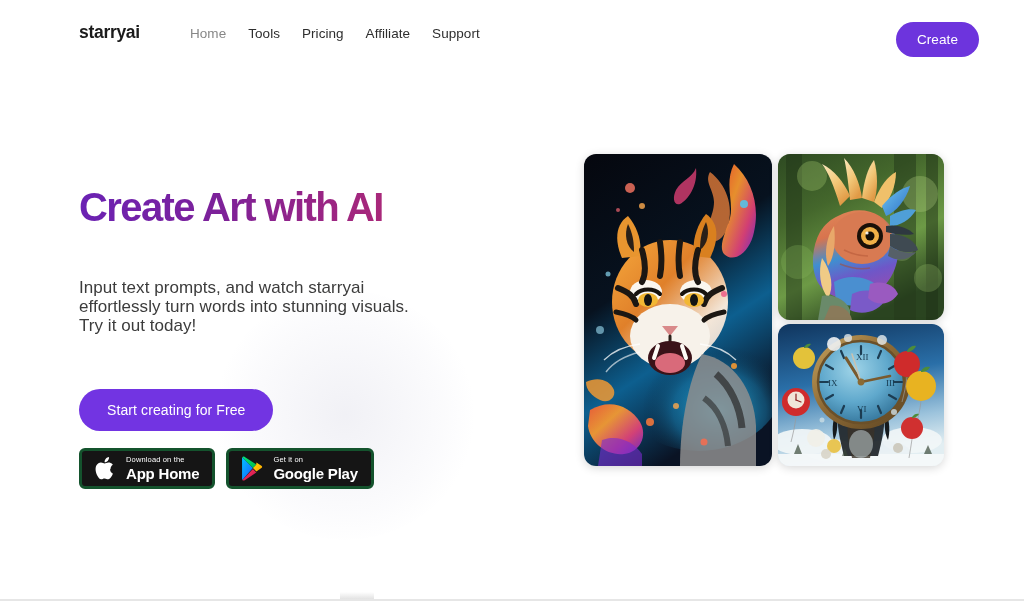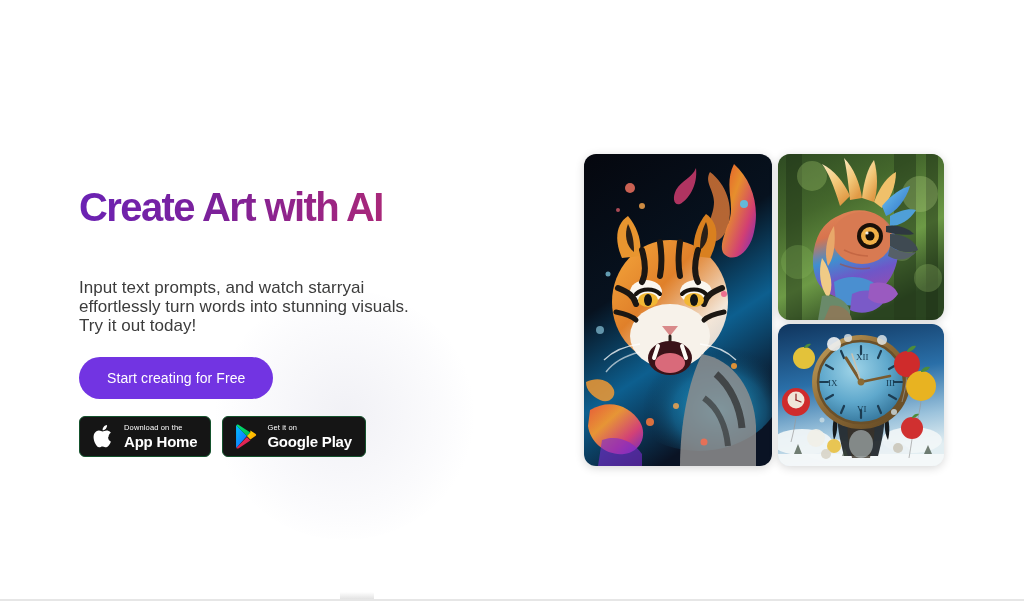--- a/index.html
+++ b/index.html
@@ -119,21 +119,21 @@
   .subhead {
     margin-top: 42px;
     font-size: 17px;
     line-height: 19px;
     color: #3c3c3c;
     letter-spacing: 0.05px;
     max-width: 330px;
   }
 
   .cta-btn {
-    margin-top: 22px;
+    margin-top: 54px;
     height: 42px;
     padding: 0 28px;
     border: none;
     border-radius: 21px;
     background: #7234e2;
     color: #ffffff;
     font-family: "Liberation Sans", sans-serif;
     font-size: 14px;
     letter-spacing: 0.1px;
     cursor: pointer;
@@ -151,21 +151,21 @@
 
   .store-badge {
     display: flex;
     align-items: center;
     gap: 9px;
     height: 41px;
     padding: 0 13px 0 12px;
     border-radius: 6px;
     background: #151515;
     cursor: pointer;
-    border: 1px solid #14532d;
+    border: 3px solid #14532d;
   }
   .store-badge .glyph {
     display: flex;
     align-items: center;
     justify-content: center;
     width: 23px;
     height: 25px;
     flex: 0 0 auto;
   }
   .store-badge .txt { display: flex; flex-direction: column; justify-content: center; }
@@ -245,20 +245,34 @@
     background: #e6e6e6;
   }
 </style>
 </head>
 <body>
 
 <div class="page">
 
   <div class="bg-blob"></div>
 
+  <div class="navbar">
+
+    <div class="brand">starryai</div>
+
+    <div class="nav-links">
+      <a class="nav-link muted">Home</a>
+      <a class="nav-link">Tools</a>
+      <a class="nav-link">Pricing</a>
+      <a class="nav-link">Affiliate</a>
+      <a class="nav-link">Support</a>
+    </div>
+
+    <button class="create-btn">Create</button>
+  </div>
 
   <div class="hero-left">
     <h1 class="headline">Create Art with AI</h1>
     <p class="subhead">Input text prompts, and watch starryai effortlessly turn words into stunning visuals. Try it out today!</p>
 
     <button class="cta-btn">Start creating for Free</button>
 
     <div class="store-row">
 
       <div class="store-badge">

